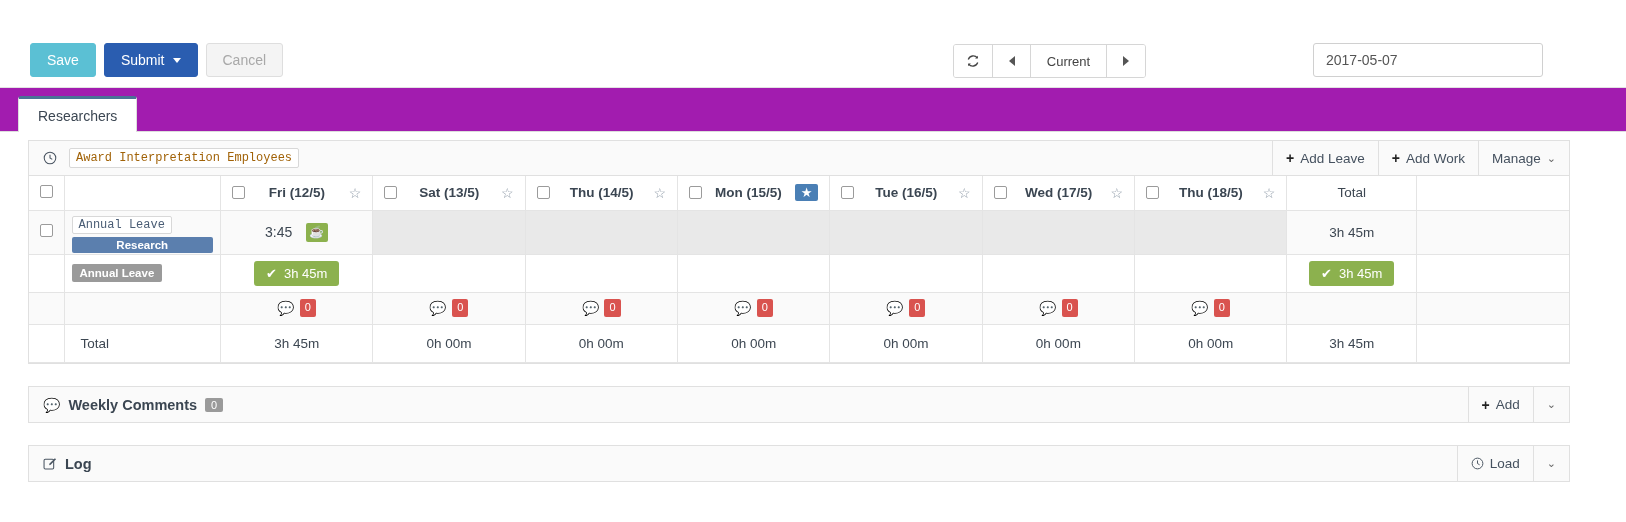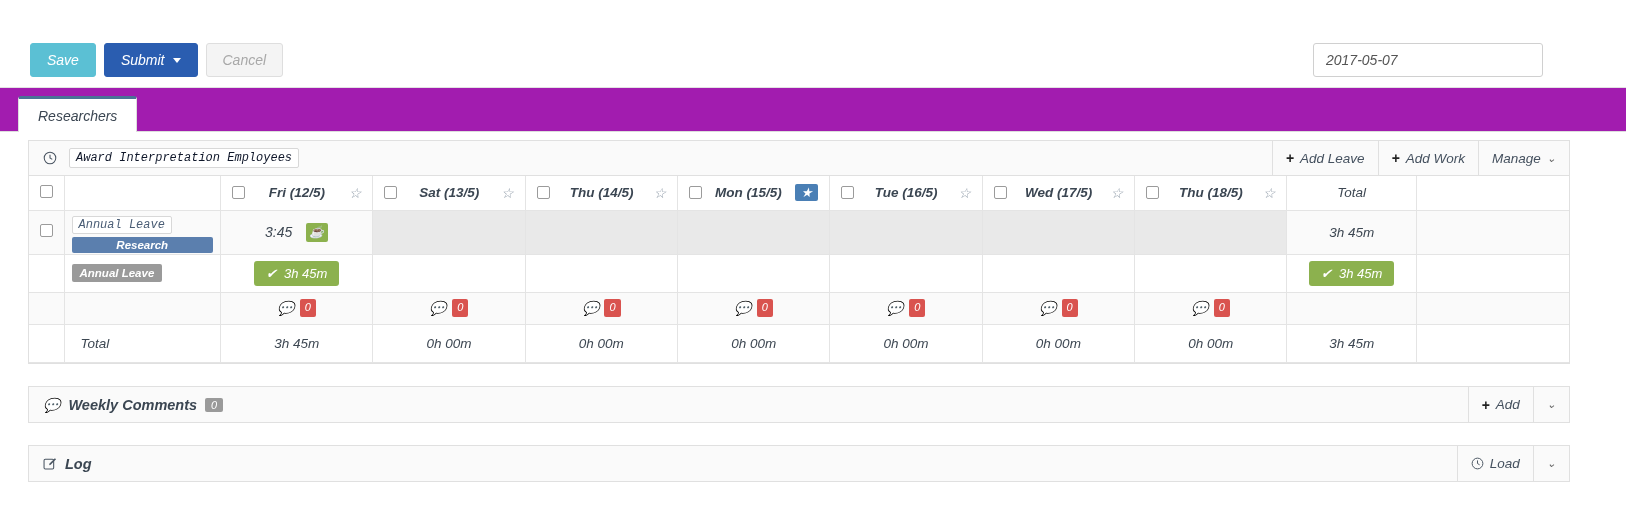--- a/index.html
+++ b/index.html
@@ -4,21 +4,21 @@
 <style>
   * { box-sizing: border-box; }
   html, body {
     margin: 0; padding: 0;
     width: 1626px; height: 522px;
     background: #ffffff;
     font-family: "Liberation Sans", sans-serif;
     color: #333b45;
     overflow: hidden;
   }
-  .page { position: relative; width: 1626px; height: 419px; font-style: italic; }
+  .page { position: relative; width: 1626px; height: 419px; }
 
   
   .toolbar {
     position: absolute; left: 0; top: 0; width: 1626px; height: 88px;
     border-bottom: 1px solid #e2e2e2; background: #fff;
   }
   .btn {
     display: inline-flex; align-items: center; justify-content: center;
     height: 34px; padding: 0 16px; border-radius: 3px;
     font-size: 14px; cursor: pointer; border: 1px solid transparent;
@@ -88,21 +88,21 @@
     display: flex; align-items: center; height: 35px;
     background: #fafafa; border-bottom: 1px solid #e0e0e0;
   }
   .panel-title {
     display: flex; align-items: center; gap: 8px;
     padding-left: 14px; font-size: 14.5px; font-weight: bold; color: #3b4652;
     flex: 1; white-space: nowrap;
   }
   .code-badge {
     font-family: "Liberation Mono", monospace; font-size: 12px; font-weight: normal;
-    color: #0f172a; border: 1px solid #d8d8d8; background: #fff;
+    color: #a16207; border: 1px solid #d8d8d8; background: #fff;
     padding: 2px 6px; border-radius: 2px; margin-left: 4px;
   }
   .head-actions { display: flex; height: 35px; }
   .head-btn {
     display: flex; align-items: center; gap: 6px; padding: 0 13px;
     font-size: 13.5px; color: #45515f; border-left: 1px solid #e0e0e0;
     cursor: pointer; white-space: nowrap;
   }
   .plus { font-weight: bold; font-size: 14px; color: #222; }
   .chev { font-size: 11px; color: #666; }
@@ -202,20 +202,37 @@
   <div class="toolbar">
     <div class="left-actions">
       <div class="btn btn-save">Save</div>
       <div class="btn btn-submit">
         <span>Submit</span>
         <span class="caret-down"></span>
       </div>
       <div class="btn btn-cancel">Cancel</div>
     </div>
 
+    <div class="nav-group">
+      <div class="nav-btn">
+        <svg width="14" height="14" viewBox="0 0 16 16">
+          <path d="M13 4.5A6 6 0 0 0 2.6 6.2" fill="none" stroke="#444" stroke-width="1.5"></path>
+          <path d="M3 11.5A6 6 0 0 0 13.4 9.8" fill="none" stroke="#444" stroke-width="1.5"></path>
+          <path d="M13.6 2v3.2h-3.2z" fill="#444"></path>
+          <path d="M2.4 14v-3.2h3.2z" fill="#444"></path>
+        </svg>
+      </div>
+      <div class="nav-btn">
+        <span class="arrow-left"></span>
+      </div>
+      <div class="nav-btn nav-current">Current</div>
+      <div class="nav-btn">
+        <span class="arrow-right"></span>
+      </div>
+    </div>
 
     <div class="date-field">
       <span>2017-05-07</span>
     </div>
   </div>
 
   <div class="tabstrip">
     <div class="tab">
       <span>Researchers</span>
     </div>

